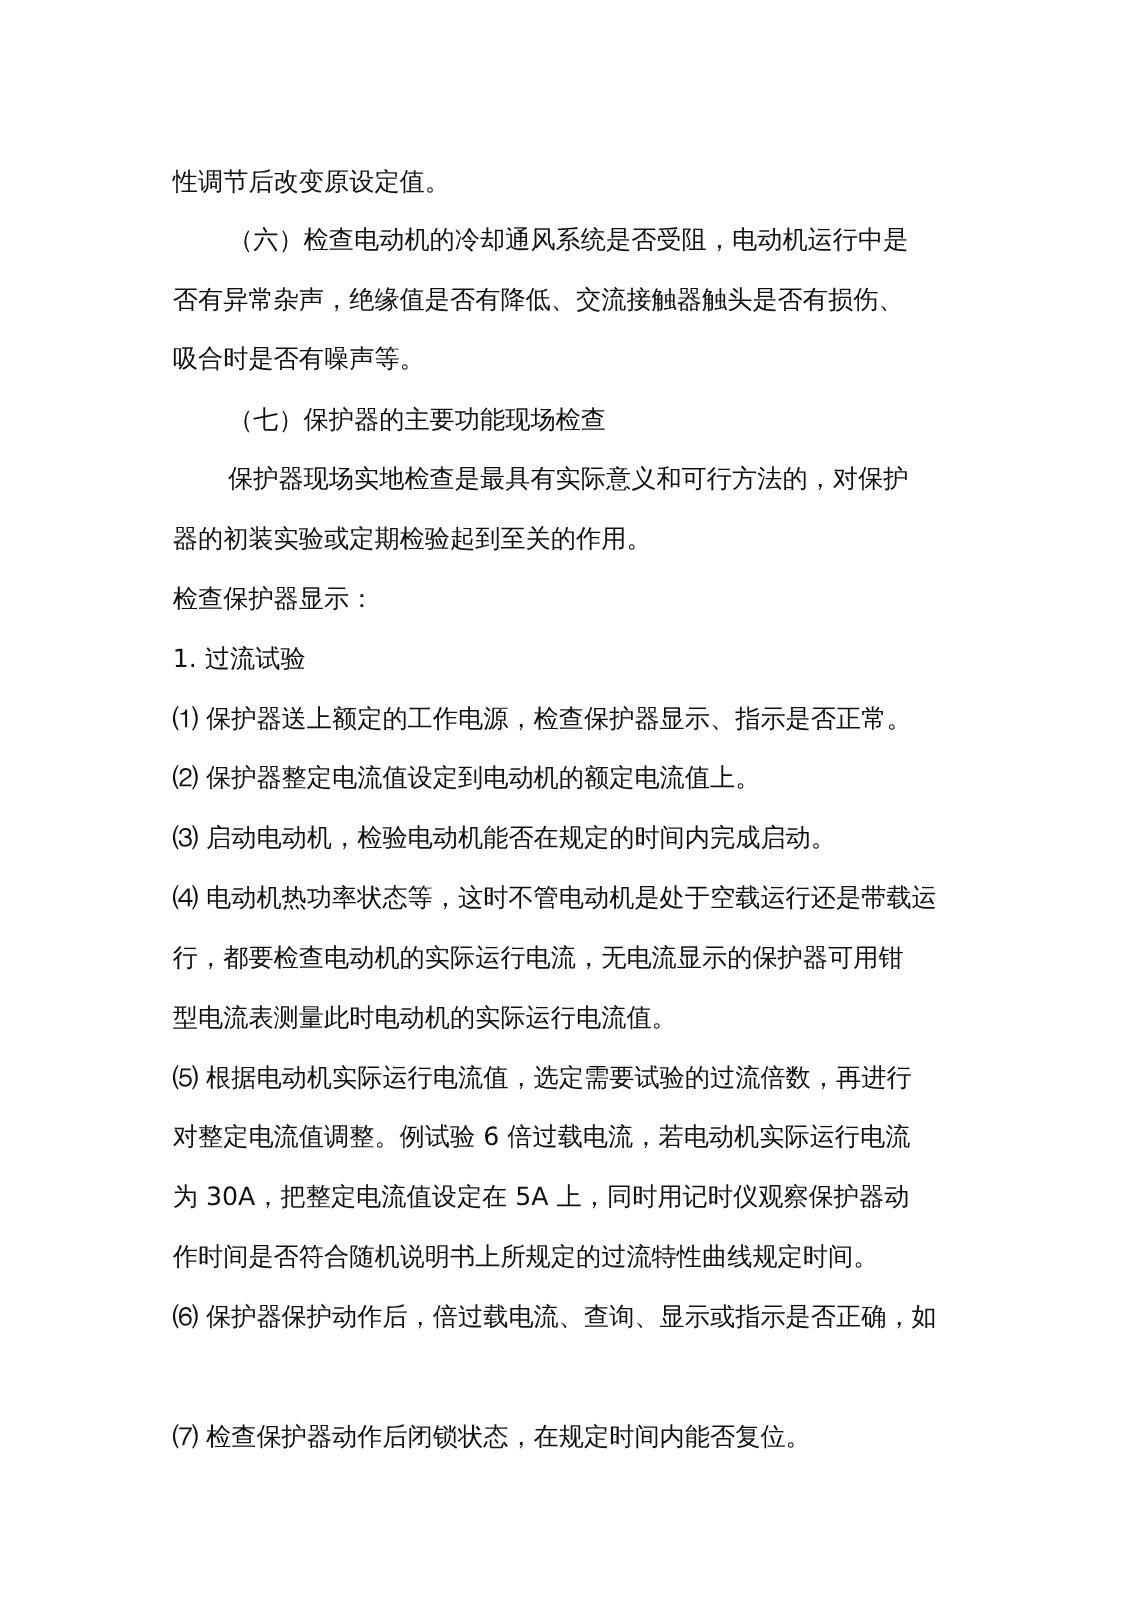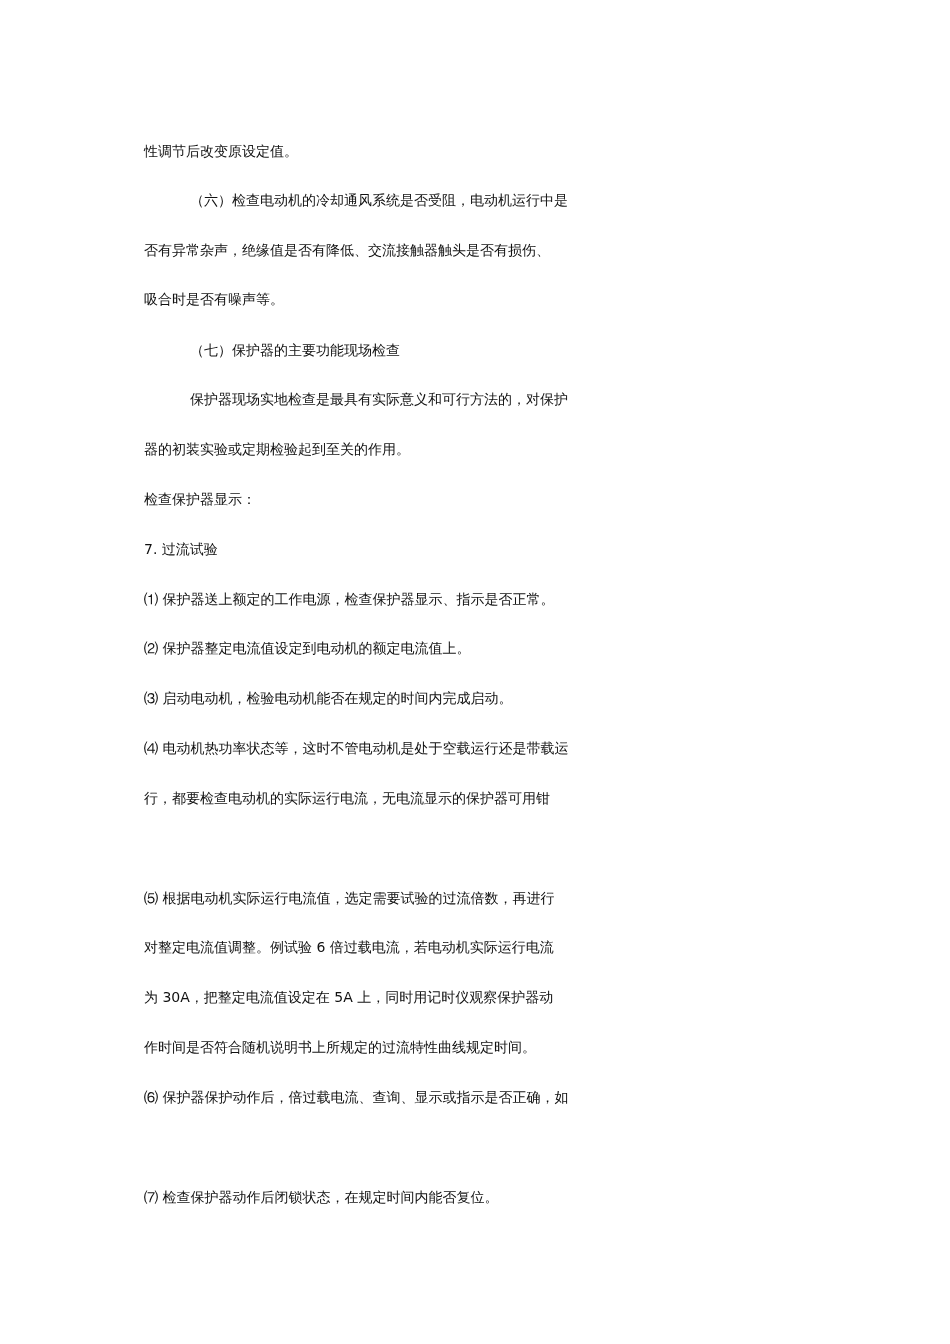--- a/index.html
+++ b/index.html
@@ -19,21 +19,21 @@
     position: absolute;
     left: 0;
     top: 0;
     width: 950px;
     height: 1344px;
     background: #ffffff;
   }
   .line {
     position: absolute;
     left: 144px;
-    font-size: 14px;
+    font-size: 21px;
     line-height: 28px;
     white-space: nowrap;
     letter-spacing: 0px;
   }
   .indent2 { left: 190px; }
   .indent-paren { left: 190px; }
 </style>
 </head>
 <body>
 
@@ -42,26 +42,27 @@
 
   <div class="line indent-paren" style="top:186px">（六）检查电动机的冷却通风系统是否受阻，电动机运行中是</div>
   <div class="line" style="top:236px">否有异常杂声，绝缘值是否有降低、交流接触器触头是否有损伤、</div>
   <div class="line" style="top:285px">吸合时是否有噪声等。</div>
 
   <div class="line indent-paren" style="top:336px">（七）保护器的主要功能现场检查</div>
   <div class="line indent2" style="top:385px">保护器现场实地检查是最具有实际意义和可行方法的，对保护</div>
   <div class="line" style="top:435px">器的初装实验或定期检验起到至关的作用。</div>
 
   <div class="line" style="top:485px">检查保护器显示：</div>
-  <div class="line" style="top:535px">7. 过流试验</div>
+  <div class="line" style="top:535px">1. 过流试验</div>
 
   <div class="line" style="top:585px">⑴ 保护器送上额定的工作电源，检查保护器显示、指示是否正常。</div>
   <div class="line" style="top:634px">⑵ 保护器整定电流值设定到电动机的额定电流值上。</div>
   <div class="line" style="top:684px">⑶ 启动电动机，检验电动机能否在规定的时间内完成启动。</div>
   <div class="line" style="top:734px">⑷ 电动机热功率状态等，这时不管电动机是处于空载运行还是带载运</div>
   <div class="line" style="top:784px">行，都要检查电动机的实际运行电流，无电流显示的保护器可用钳</div>
+  <div class="line" style="top:834px">型电流表测量此时电动机的实际运行电流值。</div>
   <div class="line" style="top:884px">⑸ 根据电动机实际运行电流值，选定需要试验的过流倍数，再进行</div>
   <div class="line" style="top:933px">对整定电流值调整。例试验 6 倍过载电流，若电动机实际运行电流</div>
   <div class="line" style="top:983px">为 30A，把整定电流值设定在 5A 上，同时用记时仪观察保护器动</div>
   <div class="line" style="top:1033px">作时间是否符合随机说明书上所规定的过流特性曲线规定时间。</div>
   <div class="line" style="top:1083px">⑹ 保护器保护动作后，倍过载电流、查询、显示或指示是否正确，如</div>
   <div class="line" style="top:1183px">⑺ 检查保护器动作后闭锁状态，在规定时间内能否复位。</div>
 </div>
 
 </body></html>

